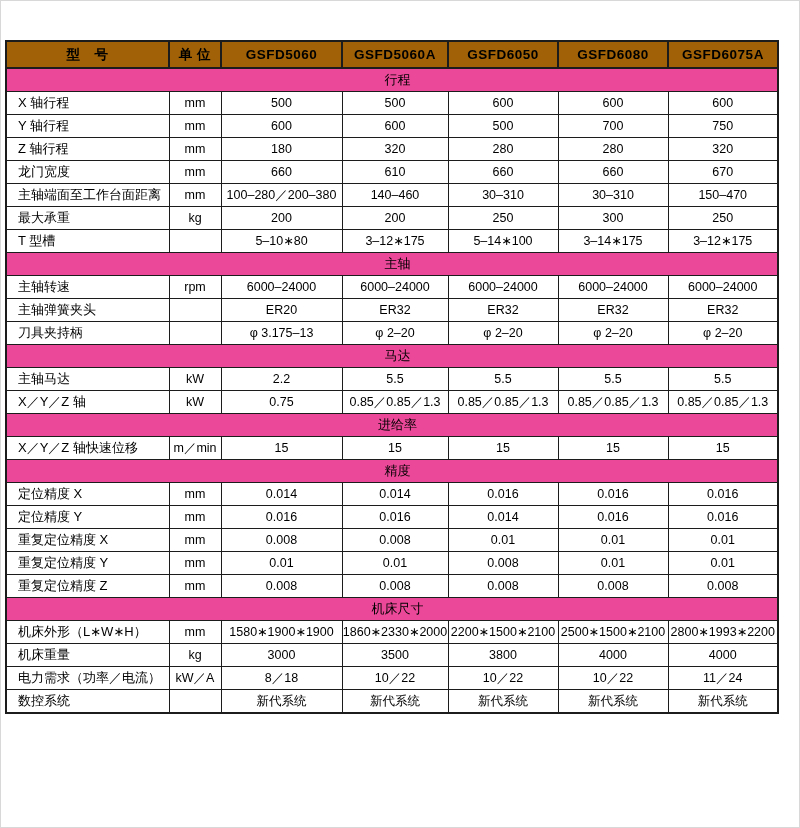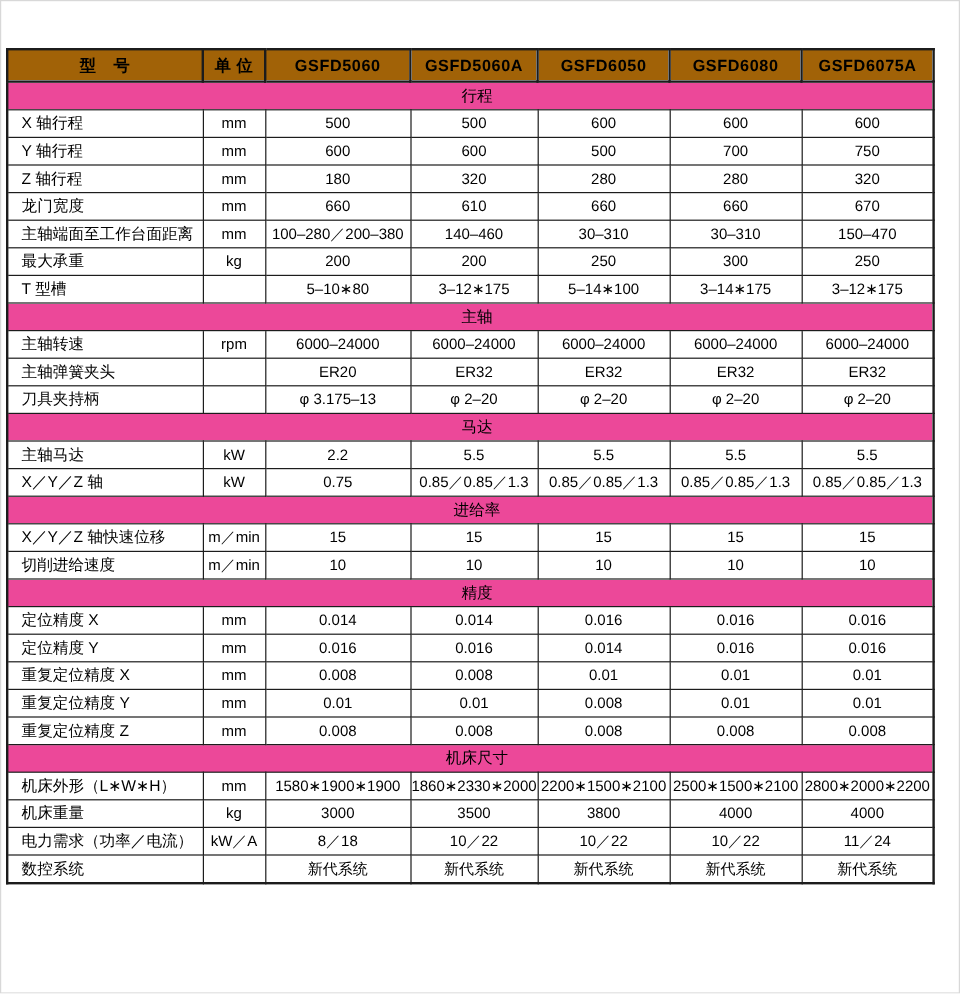--- a/index.html
+++ b/index.html
@@ -209,29 +209,20 @@
         </tr>
         <tr class="data">
           <td class="label">X／Y／Z 轴快速位移</td>
           <td class="unit">m／min</td>
           <td class="value">15</td>
           <td class="value">15</td>
           <td class="value">15</td>
           <td class="value">15</td>
           <td class="value">15</td>
         </tr>
-        <tr class="data">
-          <td class="label">切削进给速度</td>
-          <td class="unit">m／min</td>
-          <td class="value">10</td>
-          <td class="value">10</td>
-          <td class="value">10</td>
-          <td class="value">10</td>
-          <td class="value">10</td>
-        </tr>
         <tr class="section">
           <td colspan="7">精度</td>
         </tr>
         <tr class="data">
           <td class="label">定位精度 X</td>
           <td class="unit">mm</td>
           <td class="value">0.014</td>
           <td class="value">0.014</td>
           <td class="value">0.016</td>
           <td class="value">0.016</td>
@@ -276,21 +267,21 @@
         <tr class="section">
           <td colspan="7">机床尺寸</td>
         </tr>
         <tr class="data">
           <td class="label">机床外形（L∗W∗H）</td>
           <td class="unit">mm</td>
           <td class="value">1580∗1900∗1900</td>
           <td class="value">1860∗2330∗2000</td>
           <td class="value">2200∗1500∗2100</td>
           <td class="value">2500∗1500∗2100</td>
-          <td class="value">2800∗2000∗2200</td>
+          <td class="value">2800∗1993∗2200</td>
         </tr>
         <tr class="data">
           <td class="label">机床重量</td>
           <td class="unit">kg</td>
           <td class="value">3000</td>
           <td class="value">3500</td>
           <td class="value">3800</td>
           <td class="value">4000</td>
           <td class="value">4000</td>
         </tr>

